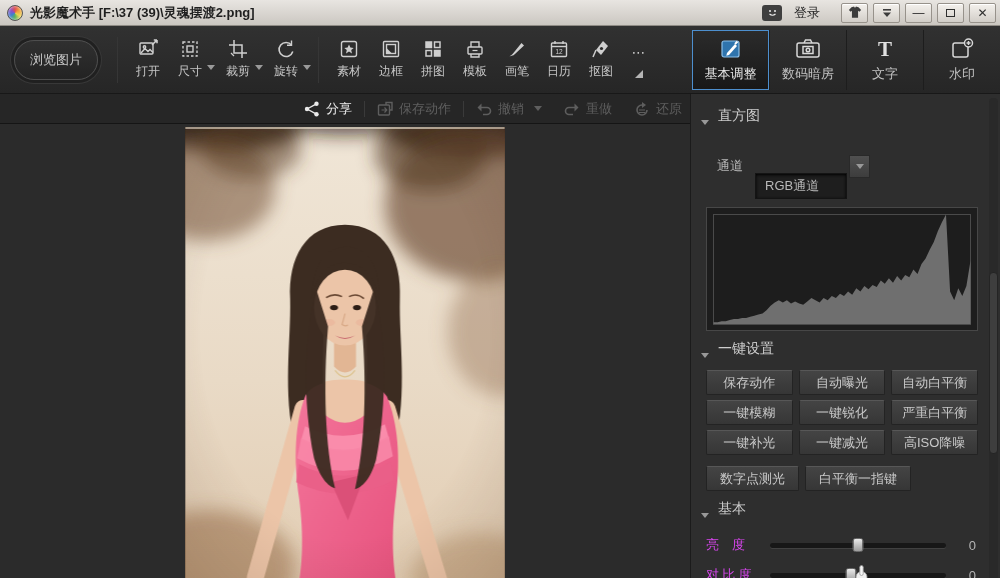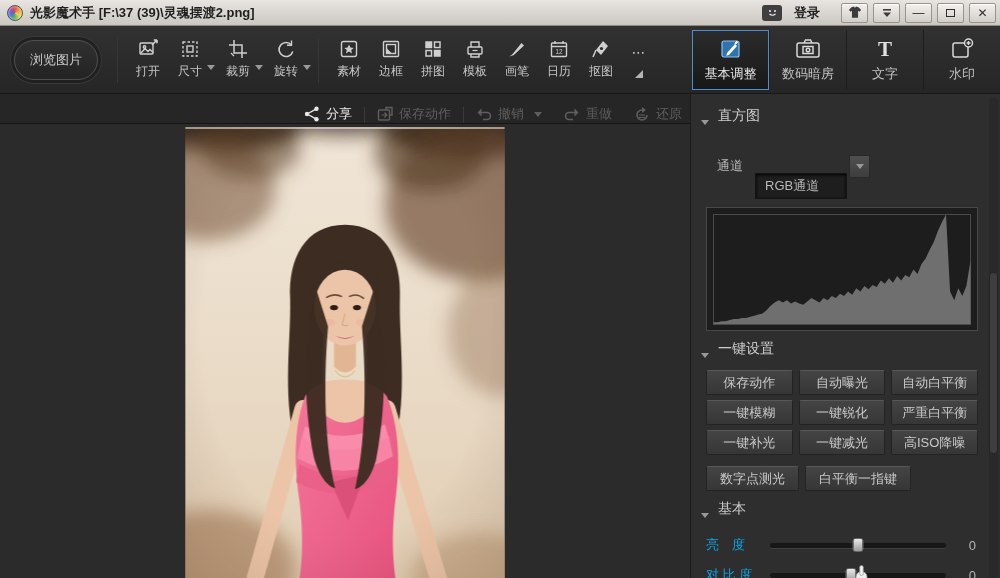--- a/index.html
+++ b/index.html
@@ -7,21 +7,21 @@
   body { font-family:"Liberation Sans","DejaVu Sans",sans-serif; background:#2b2b2b; position:relative; }
 
   
   .titlebar { height:26px; display:flex; align-items:center; padding:0 4px 0 7px;
     background:linear-gradient(#e8e5e1,#cbc7c1); border-bottom:1px solid #8f8b85; }
   .app-icon { width:16px; height:16px; border-radius:50%; border:1px solid #555; margin-right:7px;
     background:conic-gradient(#e04f4f,#f0a03a,#ecd24d,#57b35d,#3f7fd1,#8a4fc8,#e04f4f);
     box-shadow:inset 0 0 3px rgba(255,255,255,.8); }
   .title { font-size:13px; font-weight:bold; color:#1f1f1f; white-space:nowrap; }
   .tb-right { margin-left:auto; display:flex; align-items:center; gap:5px; }
-  .login { display:flex; align-items:center; gap:12px; font-size:13px; font-weight:bold; color:#1f1f1f;
+  .login { display:flex; align-items:center; gap:12px; font-size:13px; font-weight:normal; color:#1f1f1f;
     margin-right:16px; cursor:pointer;margin-left:20px; }
   .login-badge { width:20px; height:16px; border-radius:3px; background:#3f3f3f; display:flex;
     align-items:center; justify-content:center; }
   .win-btn { width:27px; height:20px; border:1px solid #97928b; border-radius:2px; cursor:pointer;
     background:linear-gradient(#f4f1ed,#d2cec8); box-shadow:inset 0 1px 0 #fff;
     display:flex; align-items:center; justify-content:center; font-size:12px; color:#2e2e2e; }
   .max-glyph { width:9px; height:8px; border:1.5px solid #2e2e2e; }
 
   
   .toolbar { height:68px; display:flex; align-items:center; padding-left:14px;
@@ -43,21 +43,21 @@
   .tabs { margin-left:auto; display:flex; height:60px; }
   .tab { width:77px; height:100%; display:flex; flex-direction:column; align-items:center; justify-content:center;
     gap:4px; font-size:13px; color:#c2c2c2; border-left:1px solid #1d1d1d; cursor:pointer; }
   .tab svg { width:26px; height:24px; }
   .tab.active { background:linear-gradient(#2b2b2b,#181818); border:1px solid #4d8fce; color:#e6e6e6; }
 
   
   .mainrow { display:flex; height:492px; }
   .canvas-col { width:690px; display:flex; flex-direction:column; }
   .actionbar { height:30px; background:#262626; border-bottom:1px solid #151515;
-    display:flex; align-items:flex-end; justify-content:flex-end; padding-right:8px; }
+    display:flex; align-items:center; justify-content:flex-end; padding-right:8px; }
   .ab-item { display:flex; align-items:center; gap:6px; font-size:13px; cursor:pointer; }
   .ab-item svg { width:16px; height:16px; }
   .ab-en { color:#eaeaea; }
   .ab-dis { color:#5e5e5e; }
   .ab-sep { width:1px; height:16px; background:#191919; border-right:1px solid #3a3a3a; margin:0 12px; }
   .ab-gap { width:22px; }
   .ab-tri { width:0; height:0; border:4px solid transparent; border-top:5px solid #5e5e5e; margin:4px 0 0 4px; }
 
   .canvas { flex:1; background:#2b2b2b; position:relative; }
   .photo { position:absolute; left:185px; top:3px; width:320px; height:459px; overflow:hidden; }
@@ -81,21 +81,21 @@
   .oc-grid { margin:6px 0 0 15px; width:272px; display:grid; grid-template-columns:repeat(3,1fr); gap:5px 6px; }
   .oc-btn { height:25px; background:linear-gradient(#444,#363636); border:1px solid #232323; border-top-color:#575757;
     border-radius:2px; color:#c9c9c9; font-size:13px; display:flex; align-items:center; justify-content:center; cursor:pointer; }
   .oc-extra { margin:11px 0 0 15px; display:flex; gap:6px; }
   .oc-extra .oc-btn { padding:0 13px; }
 
   .basic-reset-row { display:flex; justify-content:flex-end; padding:2px 26px 0 0; }
   .reset-btn { padding:3px 15px; background:linear-gradient(#a0a0a0,#787878); border:1px solid #4e4e4e;
     border-radius:3px; color:#1c1c1c; font-size:13px; cursor:pointer; }
   .sl-row { display:flex; align-items:center; margin:12px 24px 0 15px; }
-  .sl-label { width:64px; color:#0ea5e9; font-size:13px; white-space:pre; }
+  .sl-label { width:64px; color:#d946ef; font-size:13px; white-space:pre;font-family:Liberation Serif, serif; }
   .sl-track { position:relative; flex:1; height:5px; background:#171717; border-radius:3px;
     box-shadow:0 1px 0 #414141; cursor:pointer; }
   .sl-thumb { position:absolute; top:-5px; width:11px; height:14px; border-radius:3px;
     background:linear-gradient(#eaeaea,#9d9d9d); border:1px solid #6a6a6a; transform:translateX(-50%); cursor:pointer; }
   .sl-value { width:20px; text-align:right; color:#b5b5b5; font-size:13px; margin-left:10px; }
   .cursor-hand { position:absolute; top:-8px; transform:translateX(3px); pointer-events:none; }
 
   .scroll-track { position:absolute; right:2px; top:4px; bottom:4px; width:9px; background:#292929; border-radius:4px; }
   .scroll-thumb { position:absolute; right:2px; top:178px; width:9px; height:182px; background:#3e3e3e;
     border:1px solid #242424; border-radius:4px; cursor:pointer; }

